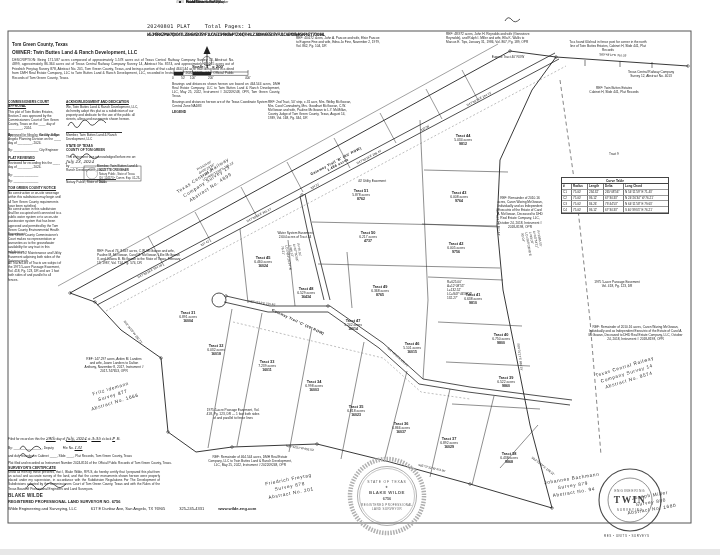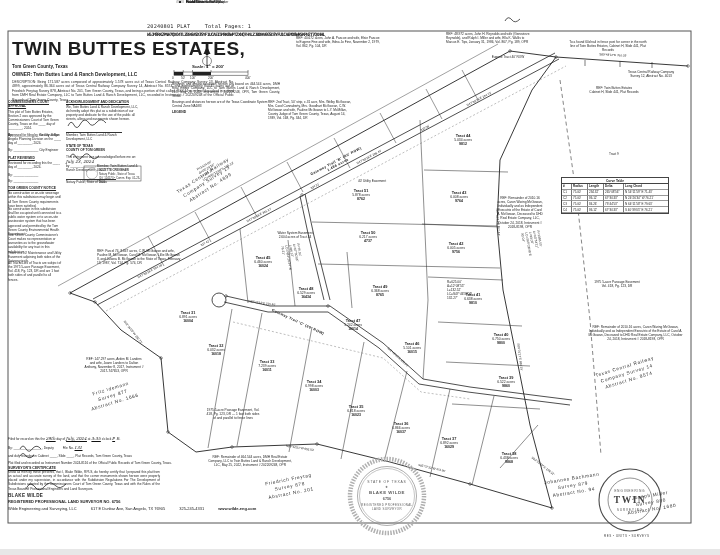--- a/index.html
+++ b/index.html
@@ -205,21 +205,20 @@
 
   <div class="abs" style="left:147px;top:14px">
     <div>
       <span class="hdr-line">20240801 PLAT</span>
       <span class="hdr-line" style="margin-left:10px">Total Pages: 1</span>
     </div>
     <div class="barcode">W5JM8RK2PNH7QX04TLZB96VGD3SYF1UCAEI5MRK8WPT2XNQ7H4LZJB09V6GSD3YFU1CAEMO8WR5KPN2T7QX4HL</div>
   </div>
 
   <div class="abs" style="left:12px;top:38px;width:222px">
-    <div class="title1">TWIN BUTTES ESTATES,</div>
     <div class="county" style="margin-top:4px">Tom Green County, Texas</div>
     <div class="owner" style="margin-top:3px">OWNER: Twin Buttes Land &amp; Ranch Development, LLC</div>
     <div class="desc" style="margin-top:3px">DESCRIPTION: Being 171.587 acres composed of approximately 1.578 acres out of Texas Central Railway Company Survey 13, Abstract No. 4899, approximately 86.364 acres out of Texas Central Railway Company Survey 14, Abstract No. 8574, and approximately 83.645 acres out of Friedrich Freytag Survey 878, Abstract No. 201, Tom Green County, Texas, and being a portion of that called 464.544 acre tract described in a deed from DMH Real Estate Company, LLC to Twin Buttes Land &amp; Ranch Development, LLC, recorded in Instrument # 202209248 of the Official Public Records of Tom Green County, Texas.</div>
   </div>
 
   <div class="abs scalelabel" style="left:192px;top:64px">Scale: 1″ = 200′</div>
   <div class="abs ticklbl" style="left: 172px; top: 76px;"><span>0</span></div>
     <div class="abs ticklbl" style="left: 181px; top: 76px;"><span>50′</span></div>
     <div class="abs ticklbl" style="left: 190px; top: 76px;"><span>100′</span></div>
     <div class="abs ticklbl" style="left: 208px; top: 76px;"><span>200′</span></div>

